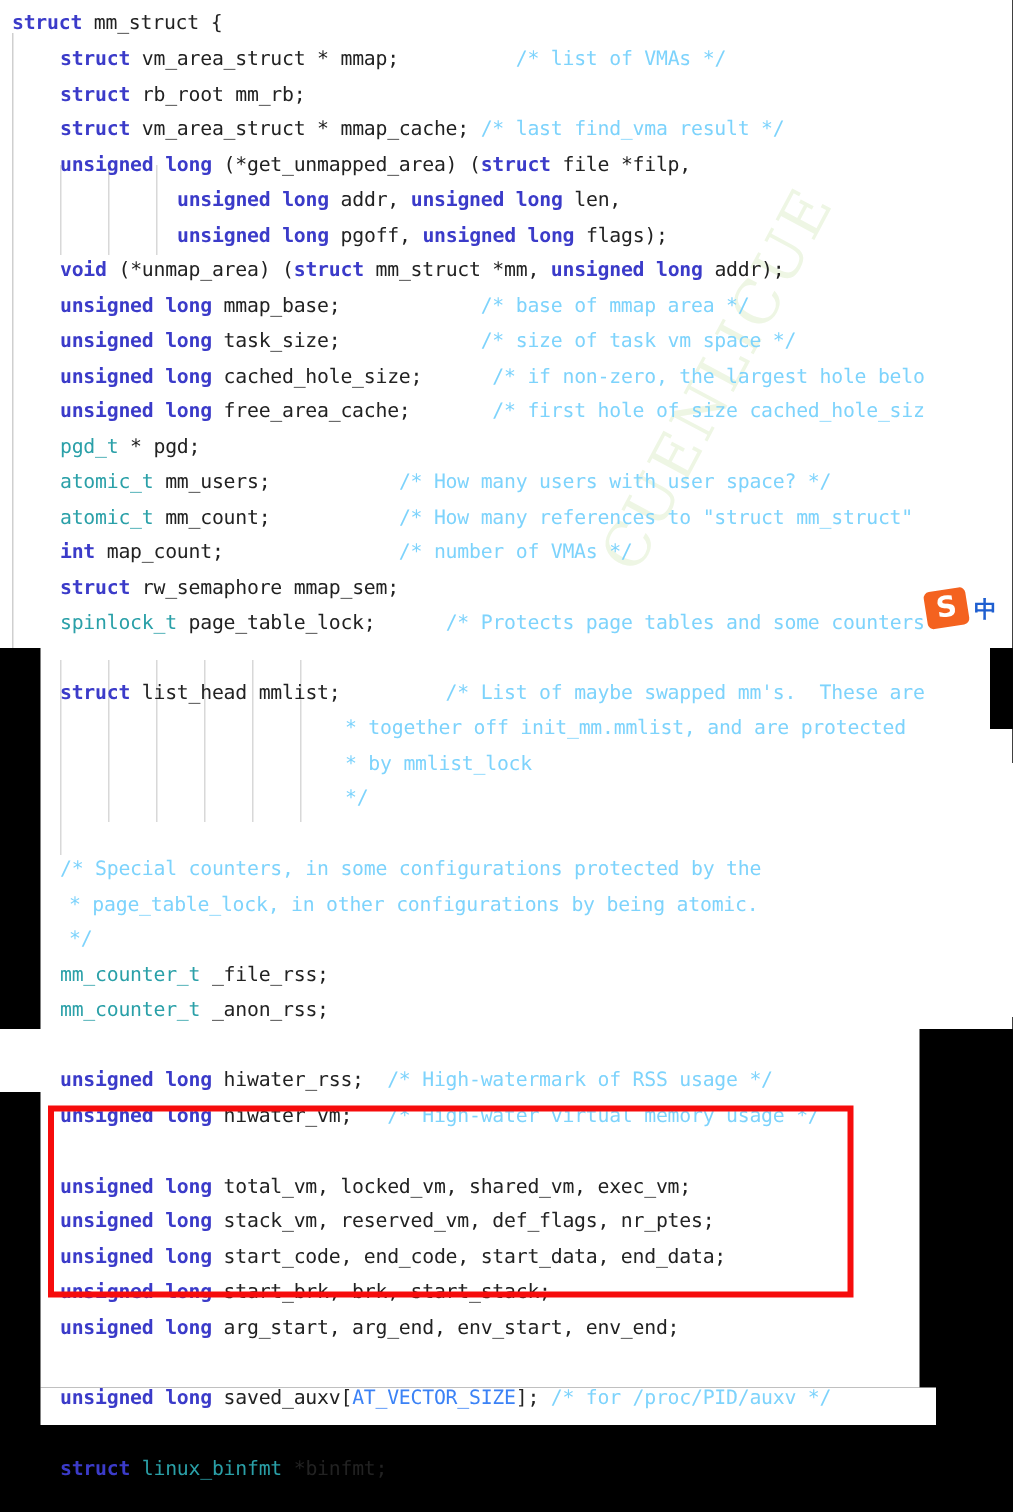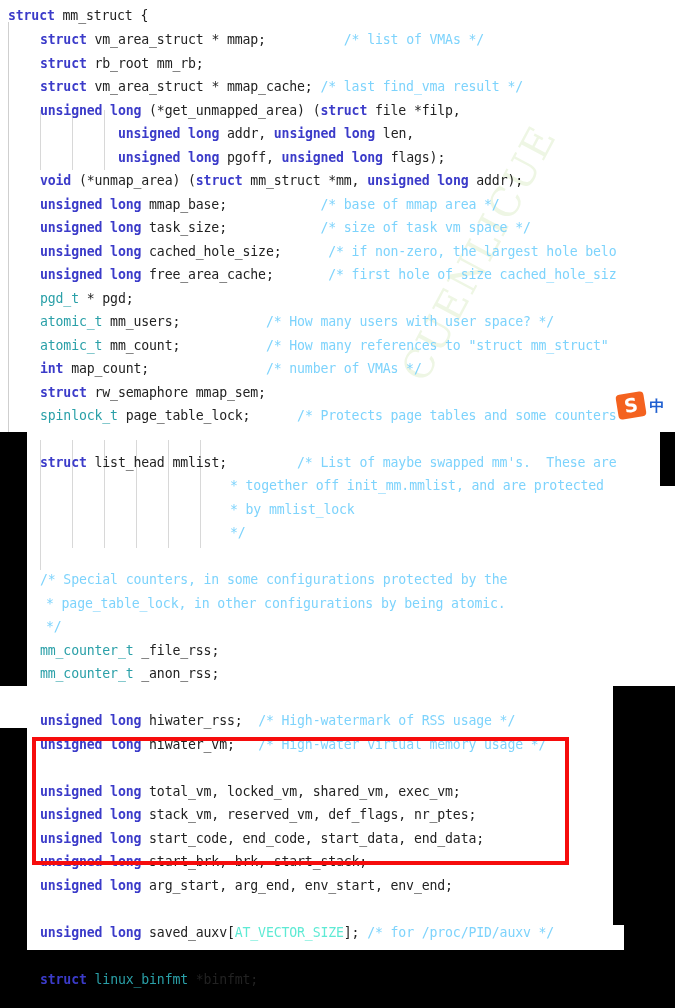--- a/index.html
+++ b/index.html
@@ -53,21 +53,21 @@
     left: 8px;
     height: 23.6px;
     white-space: pre;
   }
 
   
   .kw   { color: #3b3bc9; font-weight: bold; }   
   .typ  { color: #2aa0a8; }                      
   .id   { color: #222222; }                      
   .cmt  { color: #7dd3fc; }                      
-  .cnst { color: #5eead4; }                      
+  .cnst { color: #3b82f6; }                      
   .pun  { color: #222222; }
 
   
   .guide {
     position: absolute;
     width: 1px;
     background: #d8d8d8;
   }
 
   

